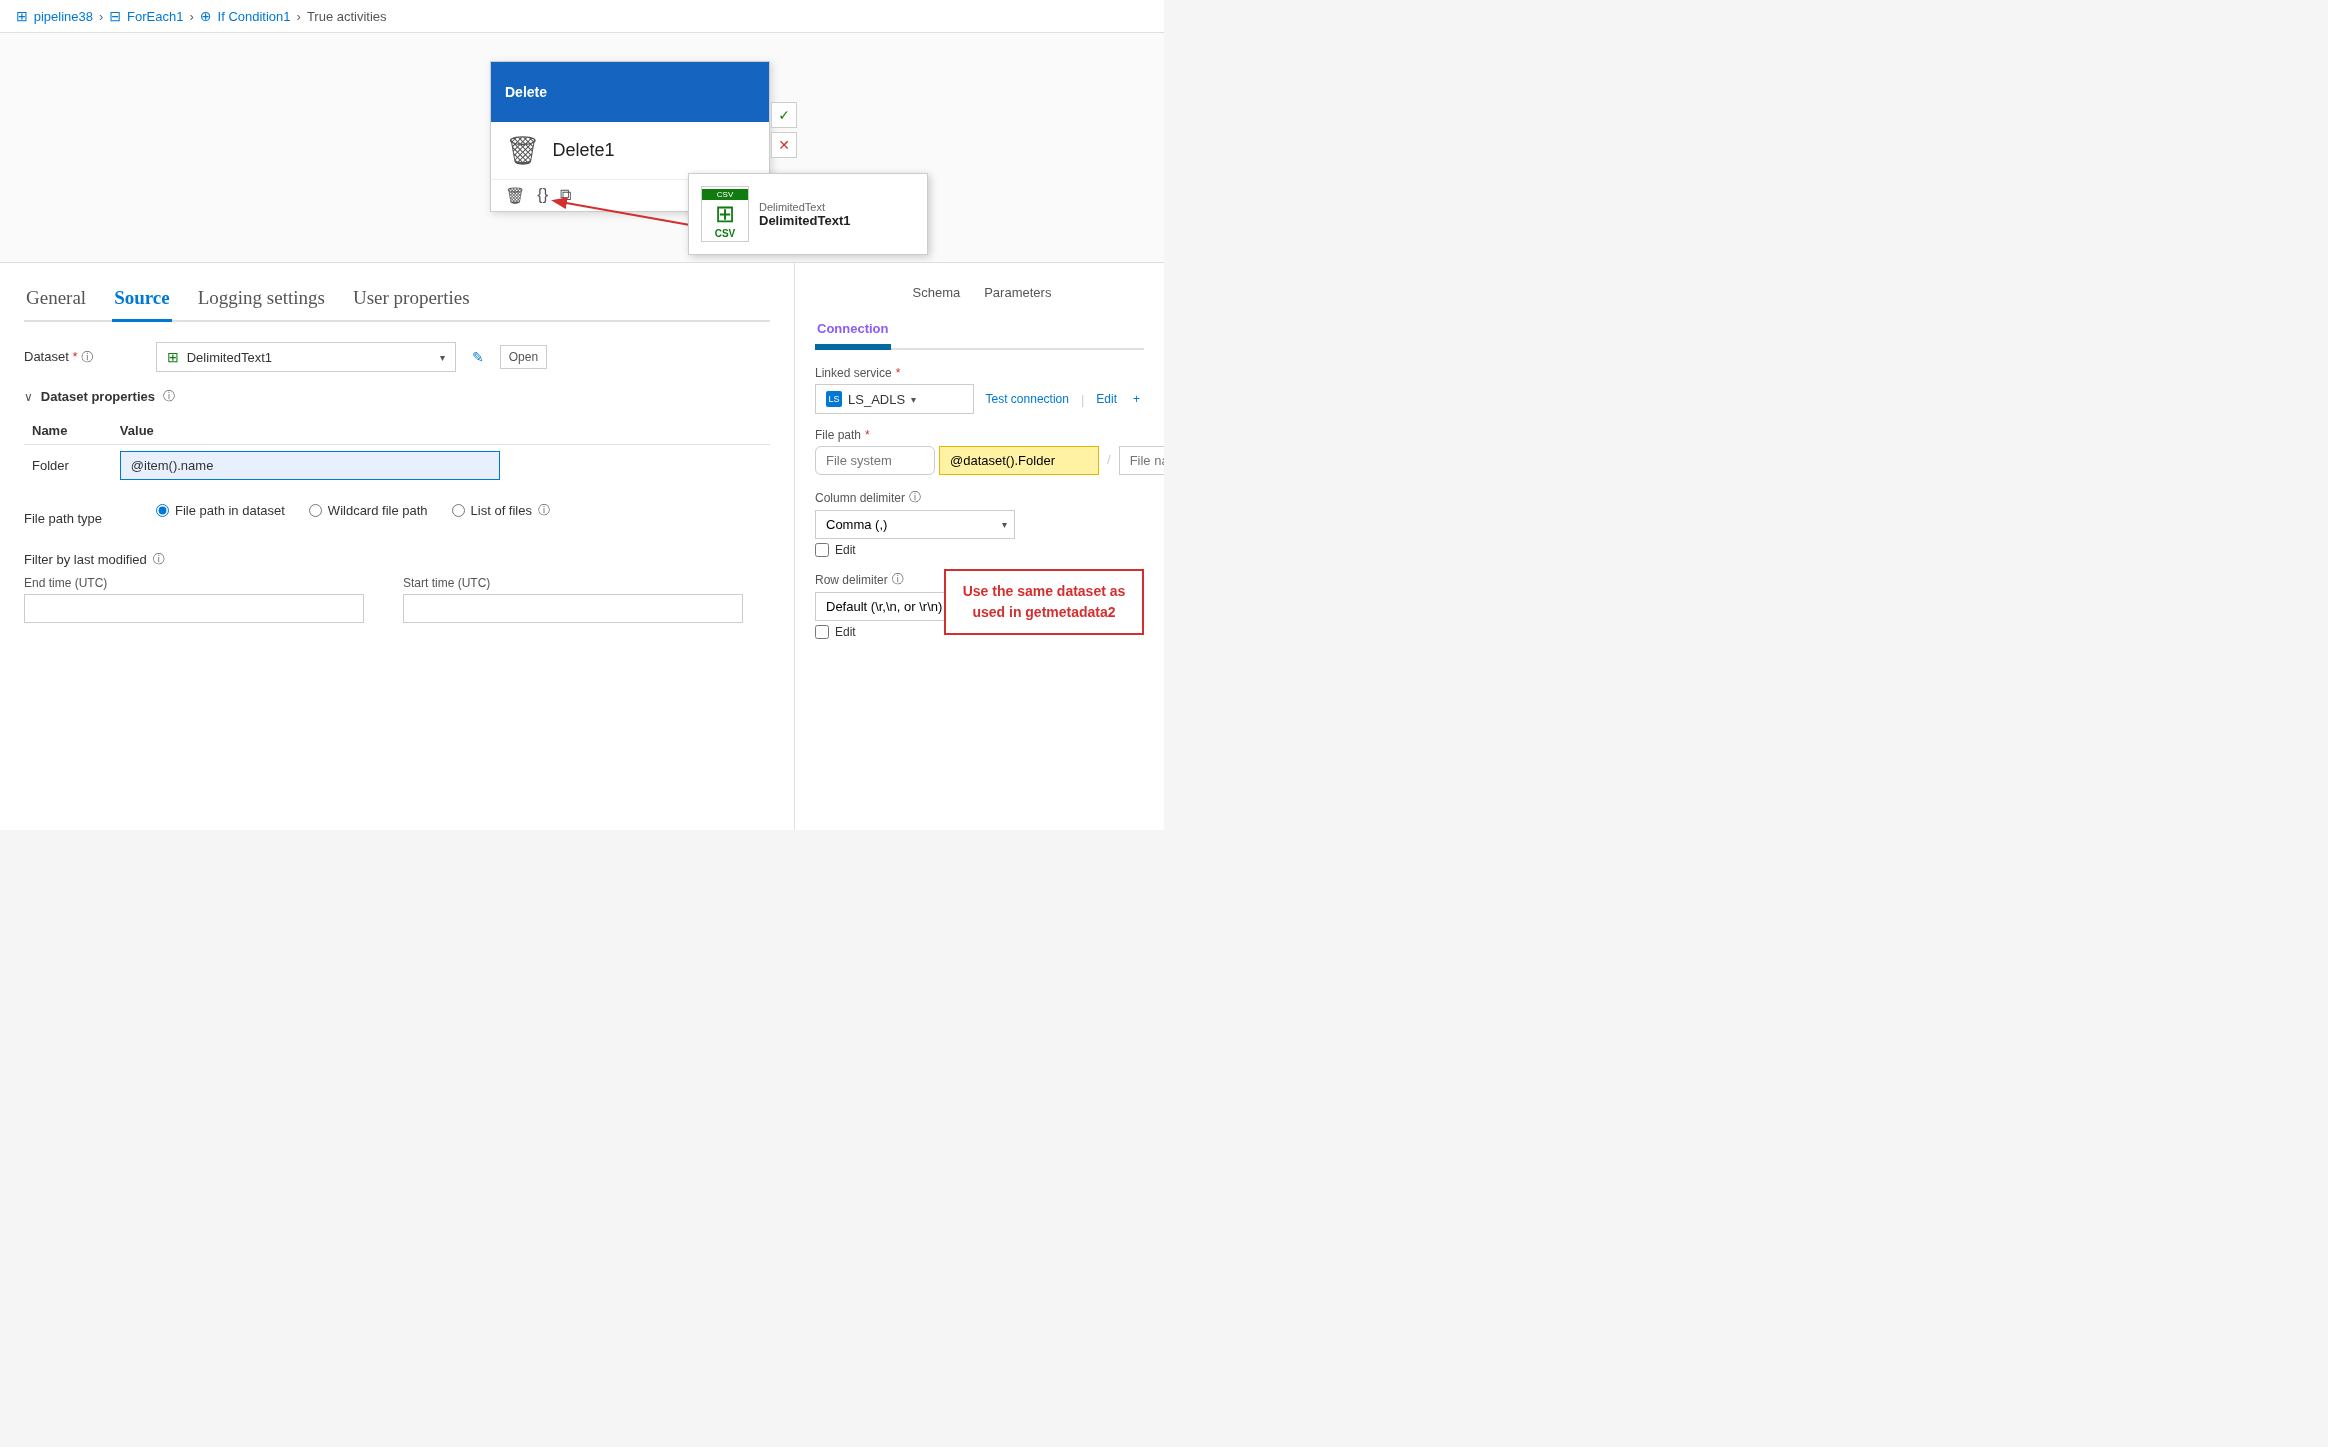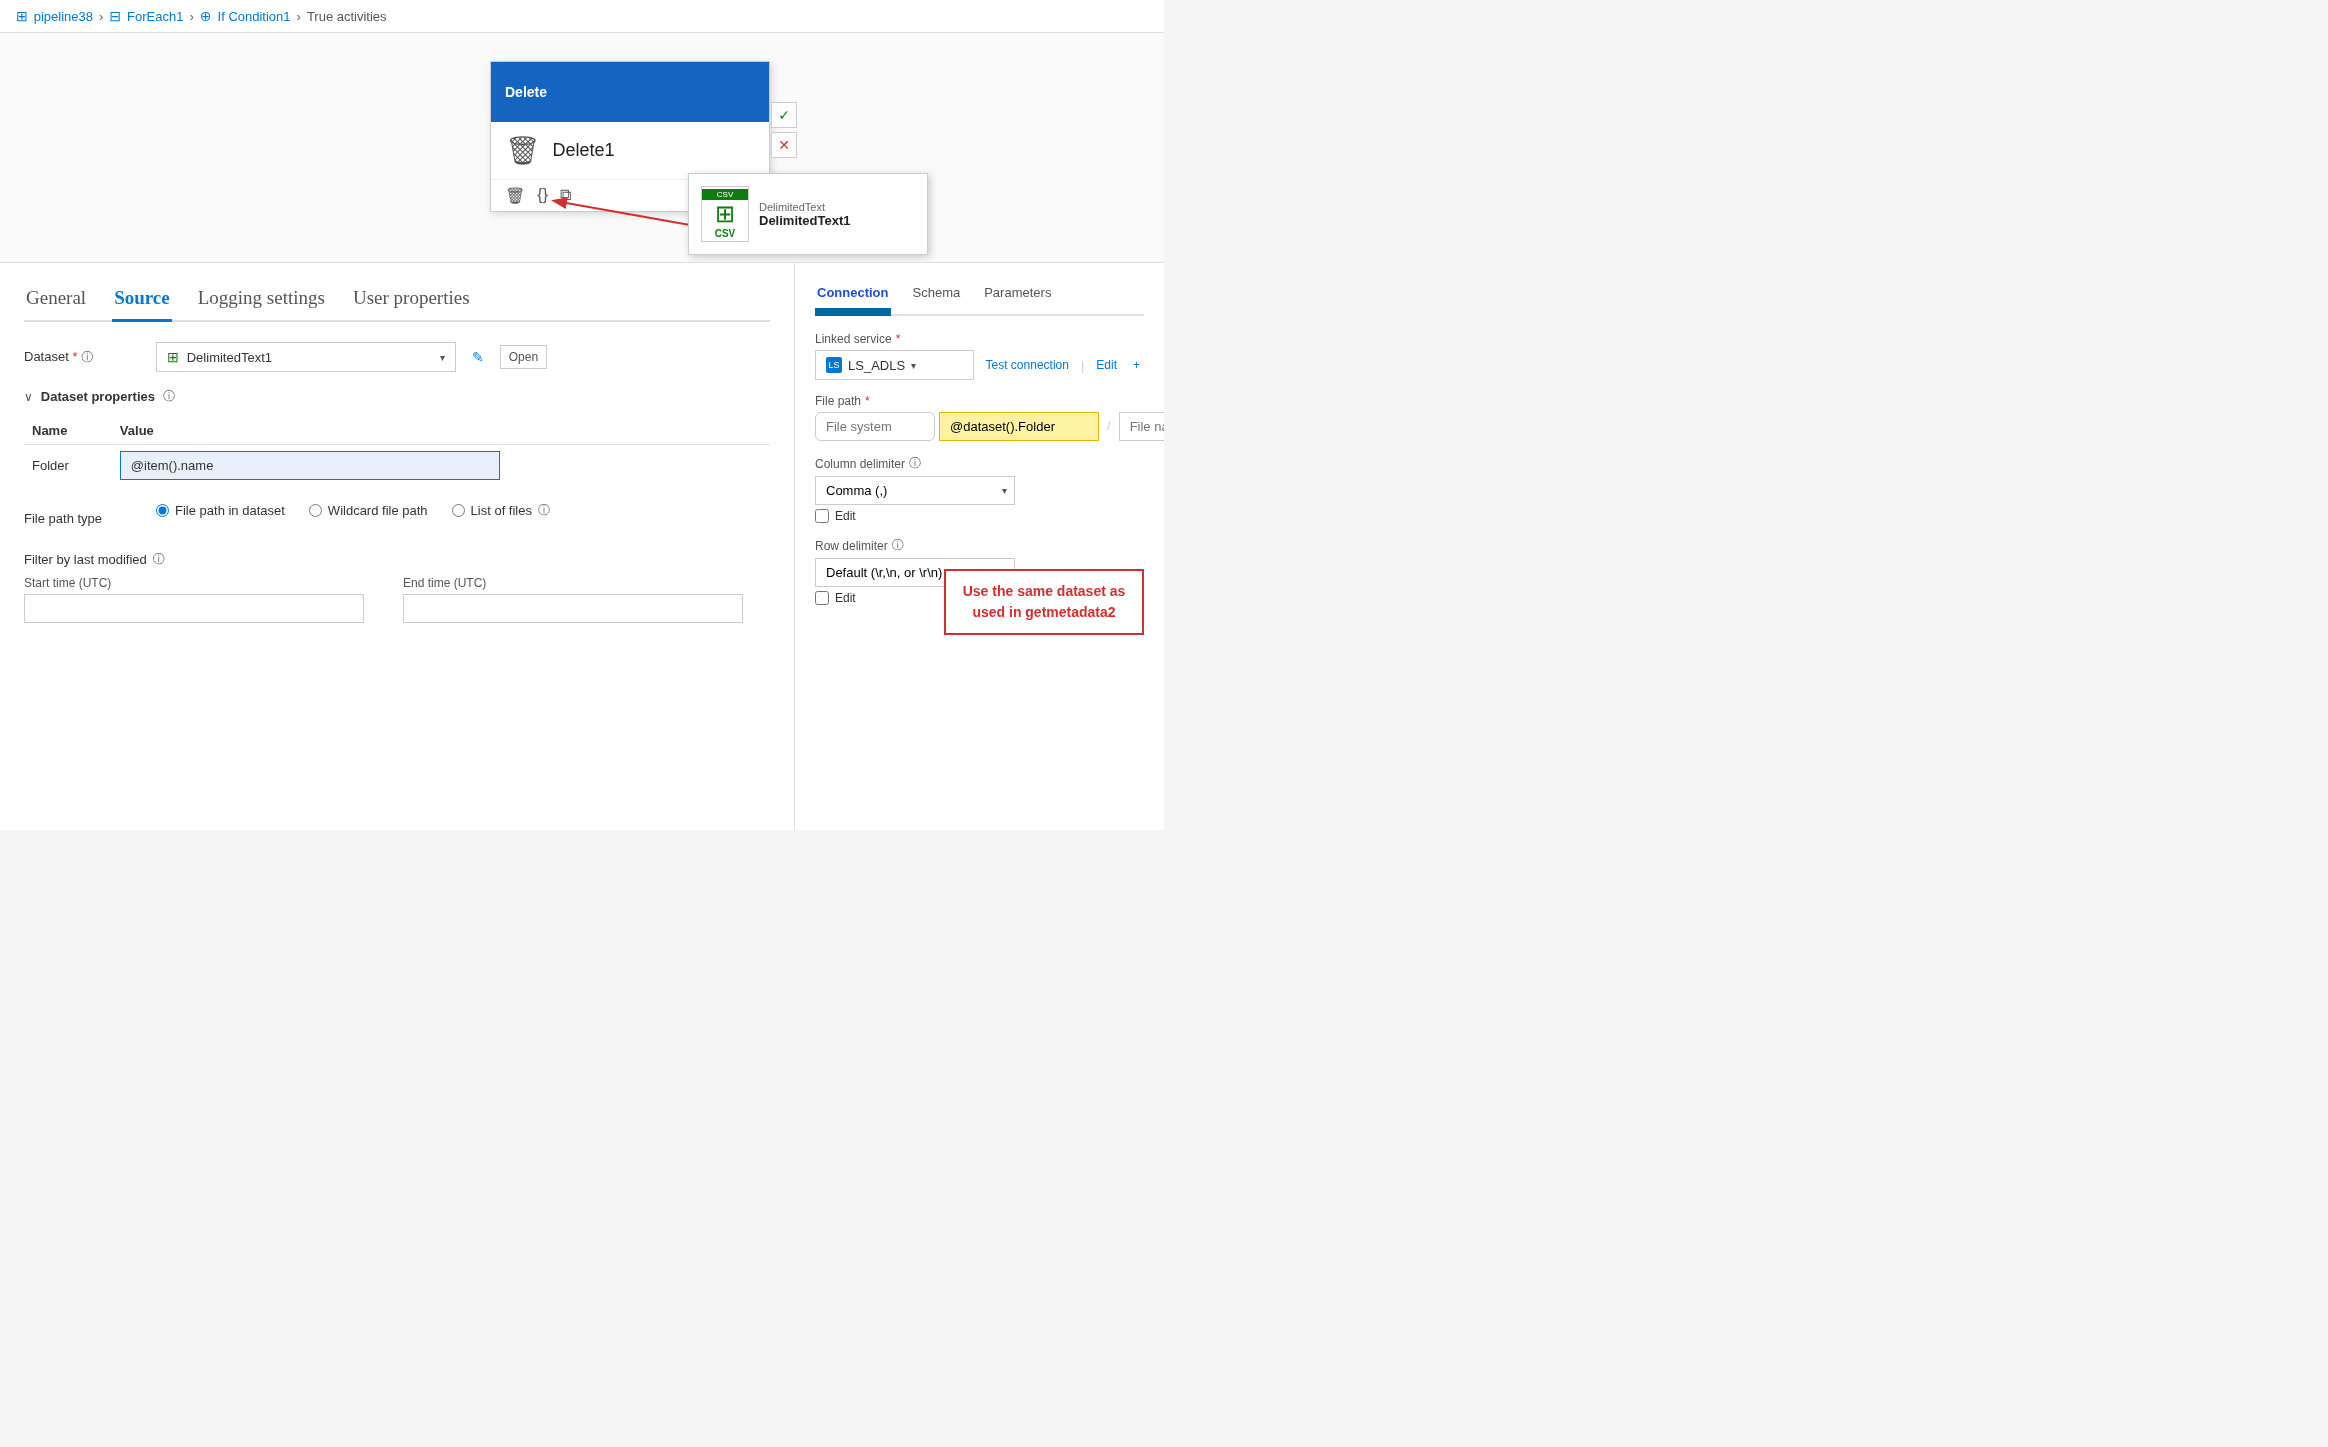--- a/index.html
+++ b/index.html
@@ -84,21 +84,21 @@
     .time-group { display: flex; flex-direction: column; gap: 4px; flex: 1; }
     .time-label { font-size: 12px; color: #555; }
     .time-input { border: 1px solid #ccc; padding: 6px 10px; font-size: 13px; background: white; }
 
     
     .right-panel { flex: 1; padding: 16px 20px; overflow-y: auto; background: white; }
 
     
     .right-tabs { display: flex; gap: 20px; border-bottom: 2px solid #e0e0e0; margin-bottom: 16px; }
     .right-tab { padding: 6px 2px 8px; font-size: 13px; color: #555; cursor: pointer; border-bottom: 3px solid transparent; margin-bottom: -2px; }
-    .right-tab.active { color: #1d4ed8; border-bottom: 8px solid #0369a1; font-weight: 600; }
+    .right-tab.active { color: #8b5cf6; border-bottom: 6px solid #0369a1; font-weight: 600; margin-top: 36px; }
 
     
     .field-row { margin-bottom: 14px; }
     .field-label { font-size: 12px; color: #555; margin-bottom: 4px; display: flex; align-items: center; gap: 4px; }
     .field-required { color: #d32f2f; }
     .select-arrow { font-size: 10px; color: #555; }
 
     
     .filepath-row { display: flex; gap: 4px; margin-bottom: 14px; }
     .filepath-input { border: 1px solid #ccc; padding: 6px 10px; font-size: 13px; flex: 1; background: white; }
@@ -265,25 +265,25 @@
         </div>
       </div>
 
       <div class="filter-section">
         <div class="filter-label">
           <span>Filter by last modified</span>
           <span class="info-icon">ⓘ</span>
         </div>
         <div class="time-inputs">
           <div class="time-group">
-            <div class="time-label">Start time (UTC)</div>
+            <div class="time-label">End time (UTC)</div>
             <input type="text" class="time-input" style="width: 340px;">
           </div>
           <div class="time-group">
-            <div class="time-label">End time (UTC)</div>
+            <div class="time-label">Start time (UTC)</div>
             <input type="text" class="time-input" style="width: 340px;">
           </div>
         </div>
       </div>
 
     </div>
 
     <div class="right-panel" style="position: relative;">
 
       <div class="right-tabs">

